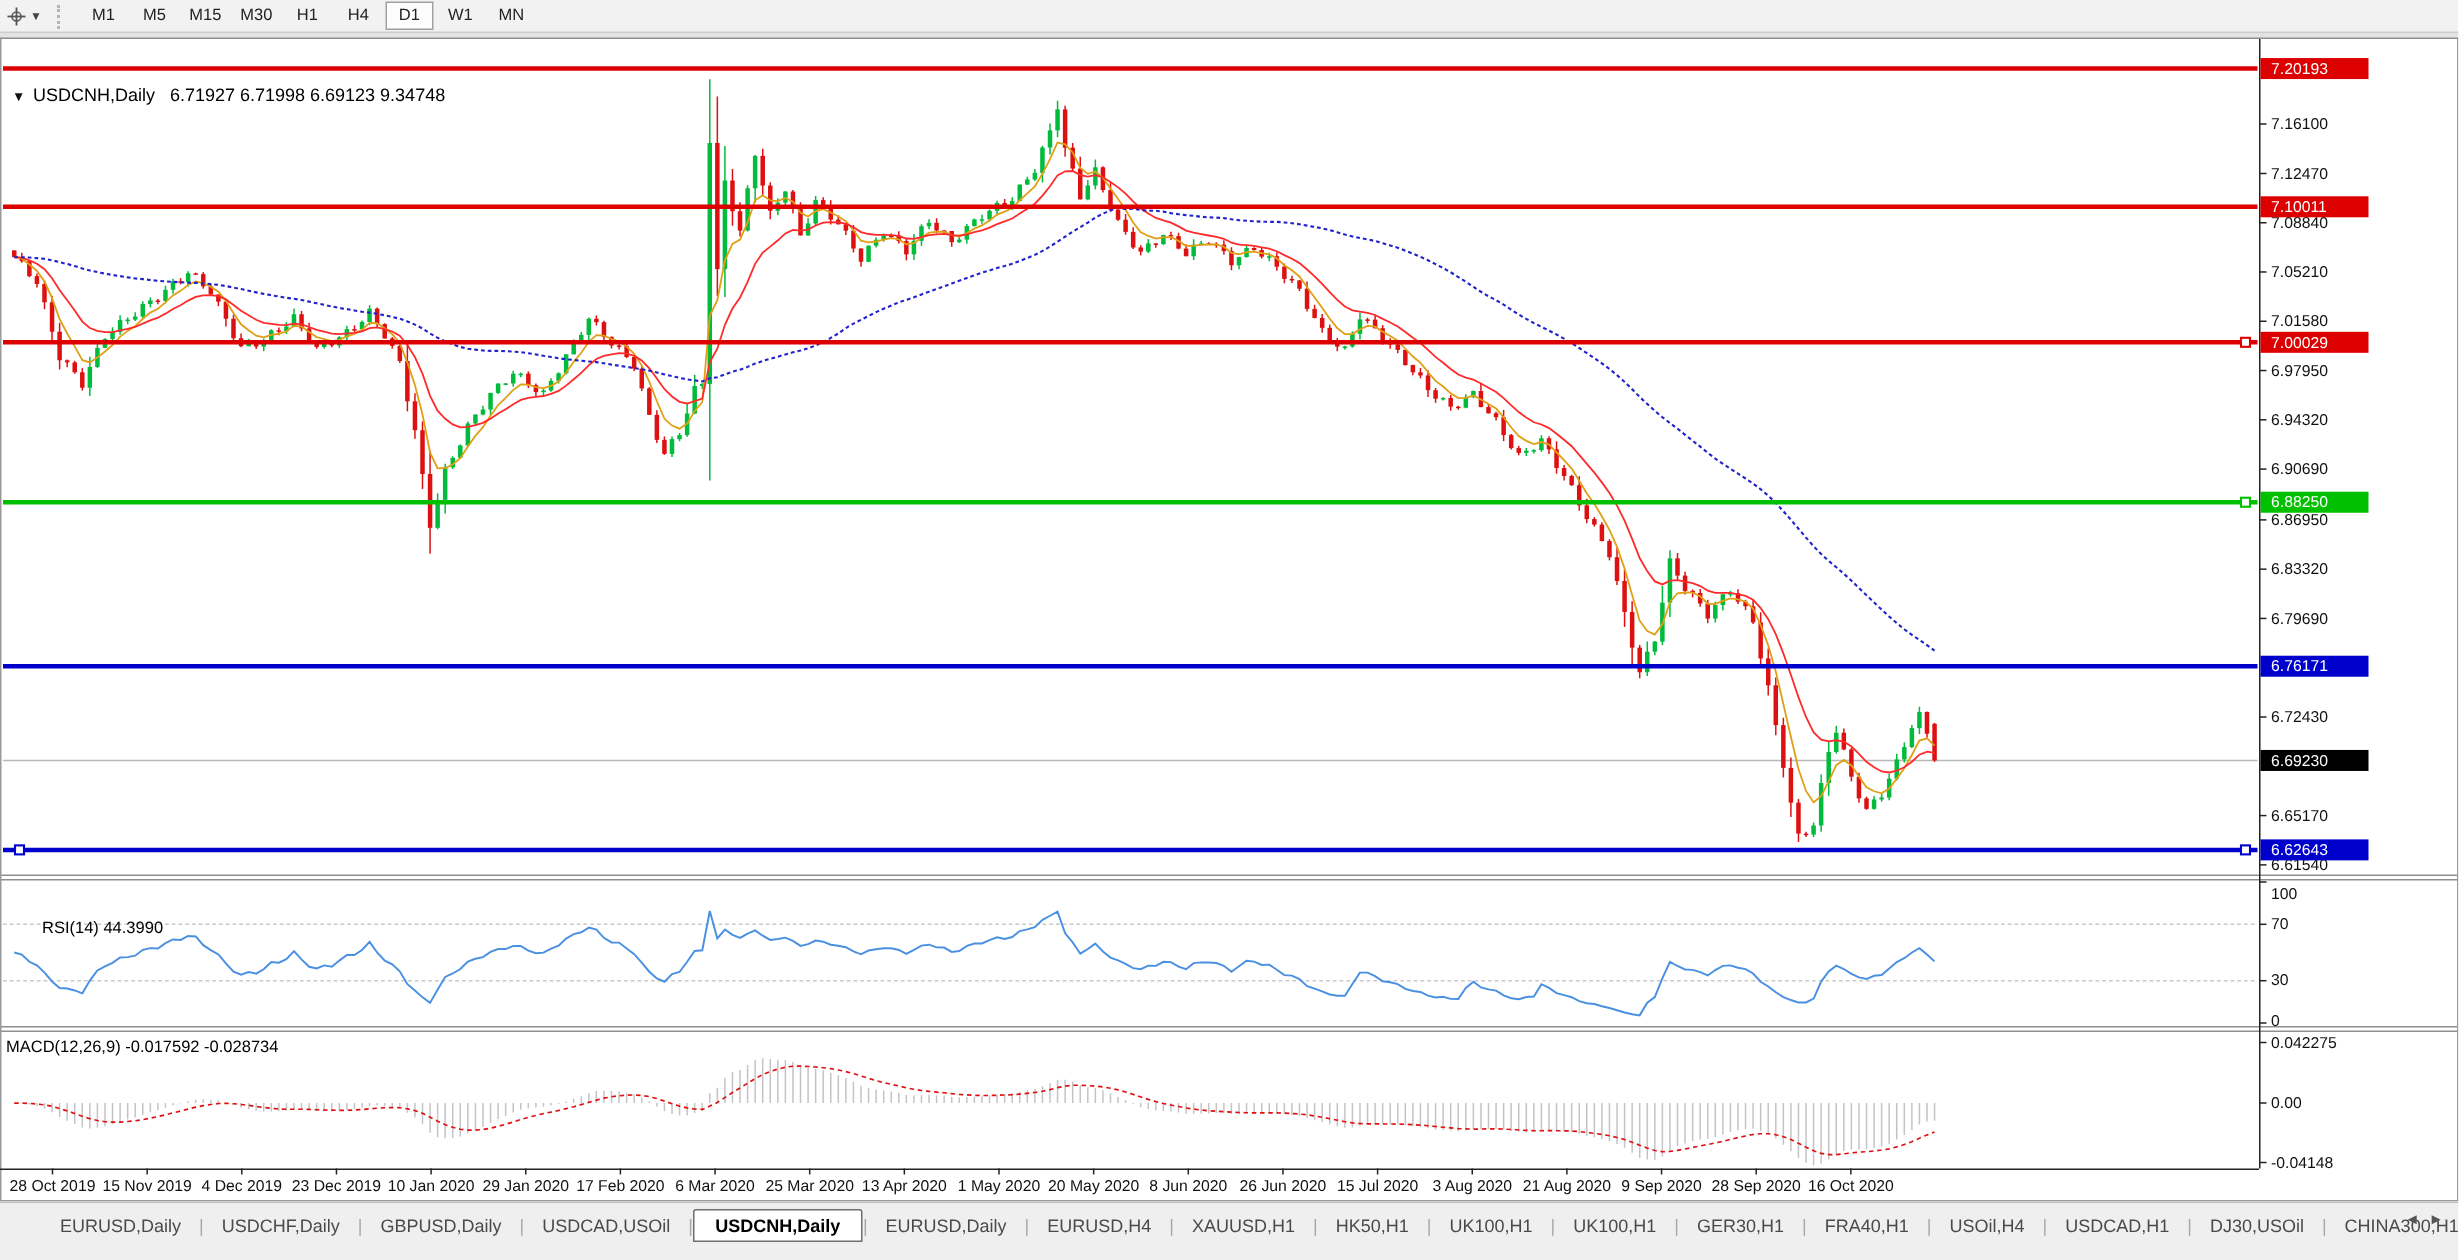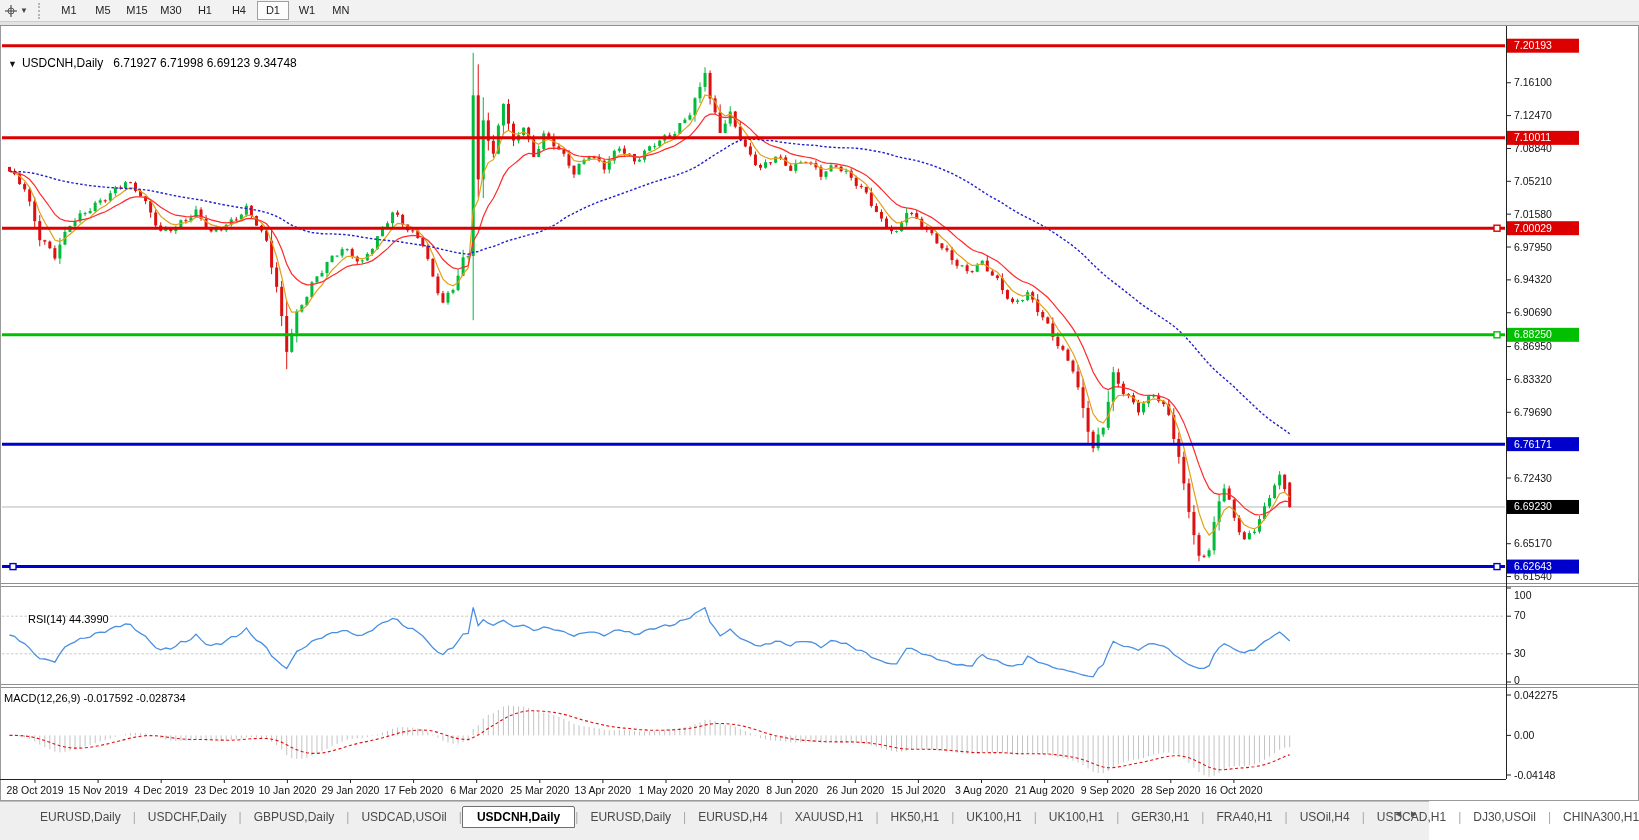--- a/index.html
+++ b/index.html
@@ -21,21 +21,21 @@
                 border-left:6px solid transparent;border-right:6px solid transparent;
                 border-top:6px solid #a9a9a9;}
   
   #chart-region{position:absolute;top:26px;left:0;width:1639px;height:775px;background:#fff;}
   #chart-svg{position:absolute;top:0;left:0;}
   #chart-svg text{font-family:"Liberation Sans",sans-serif;}
   .overlay-label{position:absolute;font-size:12px;color:#000;white-space:nowrap;z-index:5;}
   .pane-label{position:absolute;font-size:11px;color:#000;white-space:nowrap;z-index:5;}
   .title-arrow{font-size:9px;margin-right:5px;color:#111;}
   
-  .tabbar{position:absolute;top:801px;left:0;width:1429px;height:39px;background:#efefef;
+  .tabbar{position:absolute;top:801px;left:0;width:1639px;height:39px;background:#efefef;
           border-top:1px solid #bdbdbd;}
   .tabs{position:absolute;top:3px;left:28px;right:40px;display:flex;align-items:center;height:23px;}
   .tab{font-size:12px;color:#4a4a4a;padding:3px 12px;white-space:nowrap;cursor:default;}
   .tab.active{background:#ffffff;border:1px solid #6f6f6f;border-radius:2px 2px 0 0;
               color:#000;font-weight:bold;padding:3px 14px;}
   .tab-sep{color:#a8a8a8;font-size:12px;}
   .tab-arrows{position:absolute;right:4px;top:6px;font-size:10px;color:#555;letter-spacing:6px;}
 </style>
 </head>
 <body>

